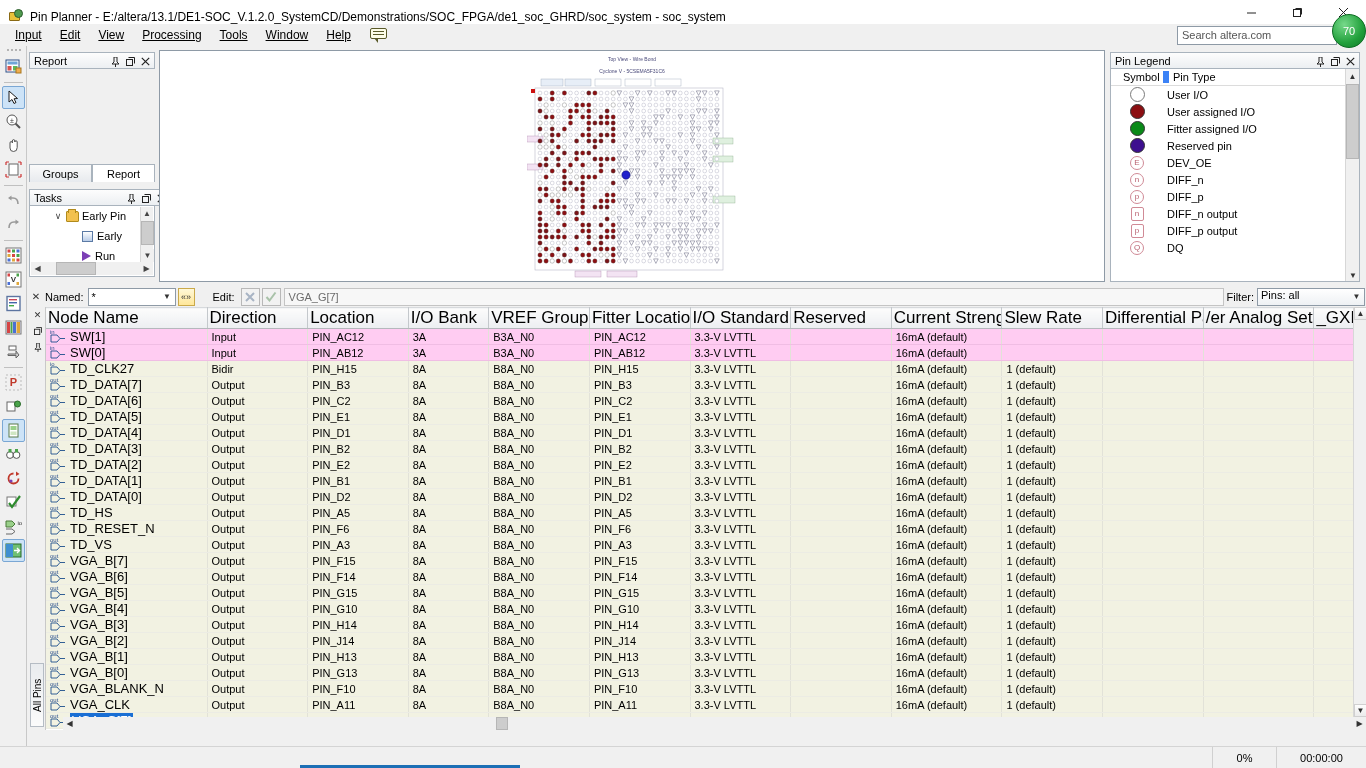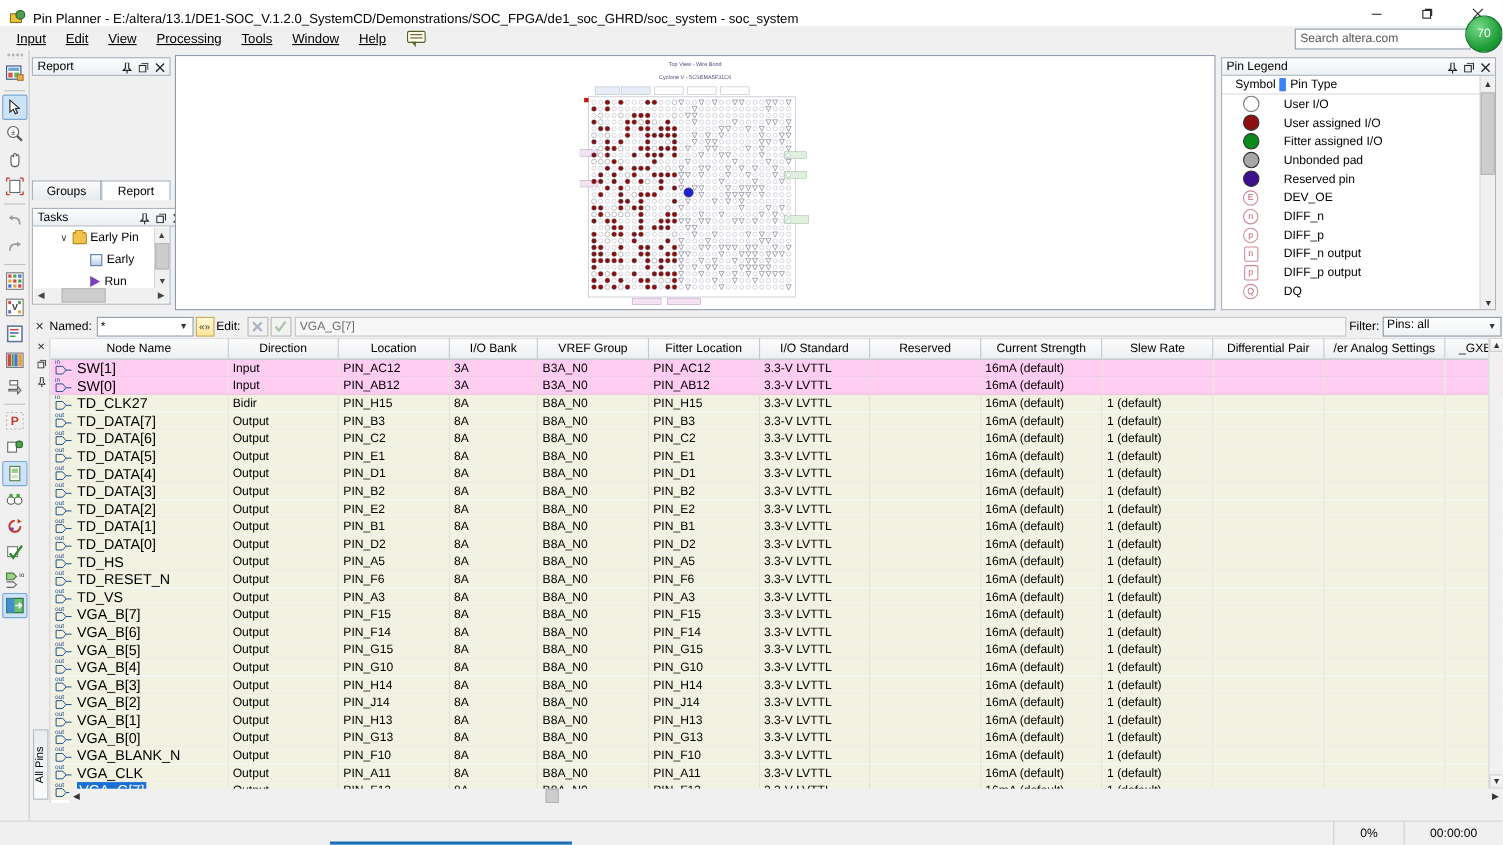--- a/index.html
+++ b/index.html
@@ -209,21 +209,21 @@
     position:absolute; left:1px; bottom:3px; width:14px; height:64px;
     background: linear-gradient(#fbfbfb,#e9ecef); border:1px solid #b5bcc4;
     writing-mode: vertical-rl; text-orientation: mixed; transform: rotate(180deg);
     font-size:10px; display:flex; align-items:center; justify-content:center; letter-spacing:0px;
   }
   .grid { position:absolute; left:17px; top:0; right:0; height: 423px; background:#fff; overflow:hidden;}
   table.pins { border-collapse: collapse; table-layout: fixed; width: 1349px; }
   table.pins th {
     height: 19px; background: linear-gradient(#fcfcfc,#eceef1); border-right:1px solid #c4c8cc;
     border-bottom:1px solid #b4b8bc; border-top:1px solid #d6d9dc;
-    font-weight: normal; font-size: 11px; text-align:center; padding:0 2px; white-space: nowrap; overflow:hidden;
+    font-weight: normal; font-size: 17px; text-align:left; padding:0 2px; white-space: nowrap; overflow:hidden;
   }
   table.pins td {
     height: 16px; font-size: 11px; padding: 0 0 0 4px; white-space: nowrap; overflow:hidden;
     border-right: 1px solid #e2e2d8; border-bottom: 1px solid #ecece4;
   }
   tr.rowpink td { background: #ffccf2; border-bottom-color:#f0bde4; }
   tr.rowcream td { background: #f2f2e2; }
   td.nodecell { padding-left: 2px; }
   .nodecell-inner { display:flex; align-items:center; gap:3px;}
   .pinic { width: 17px; height: 13px; position: relative; flex:none; }
@@ -1478,26 +1478,20 @@
             <div class="lg-txt">User assigned I/O</div>
           </div>
           <div class="lg-row">
             <div class="lg-sym">
               <span class="dot" style="background: rgb(10, 138, 24); border: 1px solid rgb(51, 51, 51);"></span>
             </div>
             <div class="lg-txt">Fitter assigned I/O</div>
           </div>
           <div class="lg-row">
             <div class="lg-sym">
-              <span class="dot" style="background: rgb(168, 168, 168); border: 1px solid rgb(51, 51, 51);"></span>
-            </div>
-            <div class="lg-txt">Unbonded pad</div>
-          </div>
-          <div class="lg-row">
-            <div class="lg-sym">
               <span class="dot" style="background: rgb(61, 15, 143); border: 1px solid rgb(51, 51, 51);"></span>
             </div>
             <div class="lg-txt">Reserved pin</div>
           </div>
           <div class="lg-row">
             <div class="lg-sym">
               <span class="hexsym">E</span>
             </div>
             <div class="lg-txt">DEV_OE</div>
           </div>
@@ -1541,21 +1535,21 @@
   </div>
 
   <div class="namedbar">
     <div class="nb-x">✕</div>
     <div class="nb-label">Named:</div>
     <div class="named-combo">
       <span class="cv">*</span>
       <span class="combo-arrow">▼</span>
     </div>
     <div class="nb-chev">«»</div>
-    <div class="nb-label" style="margin-left:2px">Edit:</div>
+    <div class="nb-label" style="margin-left:18px">Edit:</div>
     <div class="nb-btn">
       <svg width="12" height="12" viewBox="0 0 12 12">
           <path d="M2 2 L10 10 M10 2 L2 10" stroke="#a8b4c4" stroke-width="2"></path>
         </svg>
     </div>
     <div class="nb-btn">
       <svg width="12" height="12" viewBox="0 0 12 12">
           <path d="M1.5 6 L4.5 9.5 L10.5 1.5" stroke="#a9c2a9" stroke-width="2" fill="none"></path>
         </svg>
     </div>

